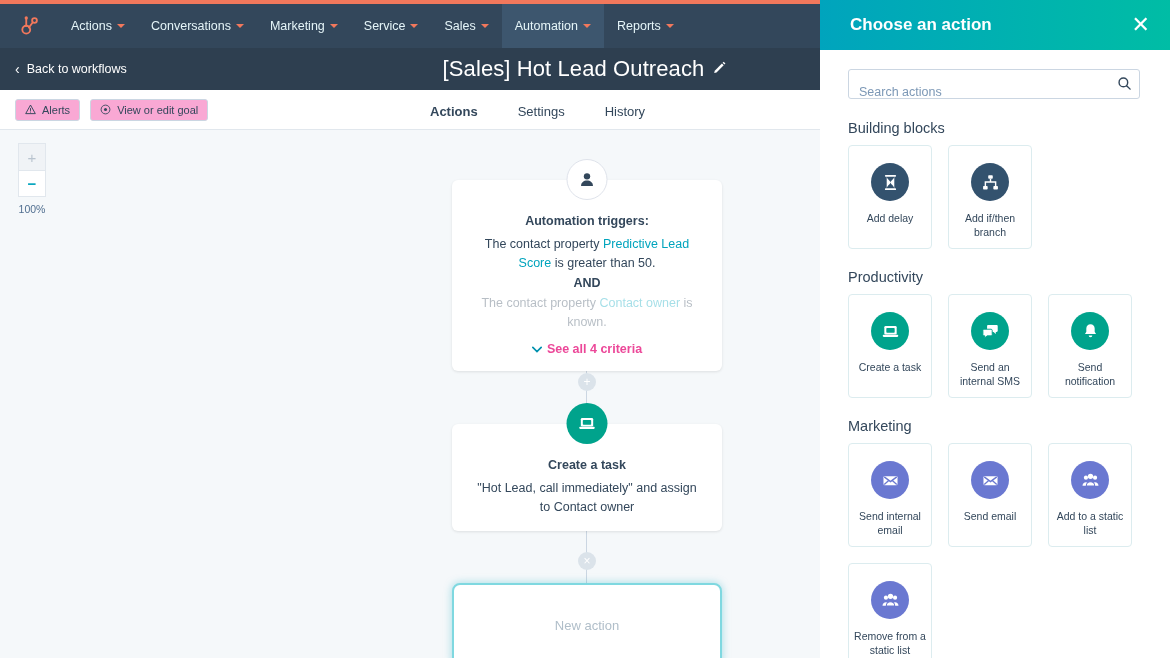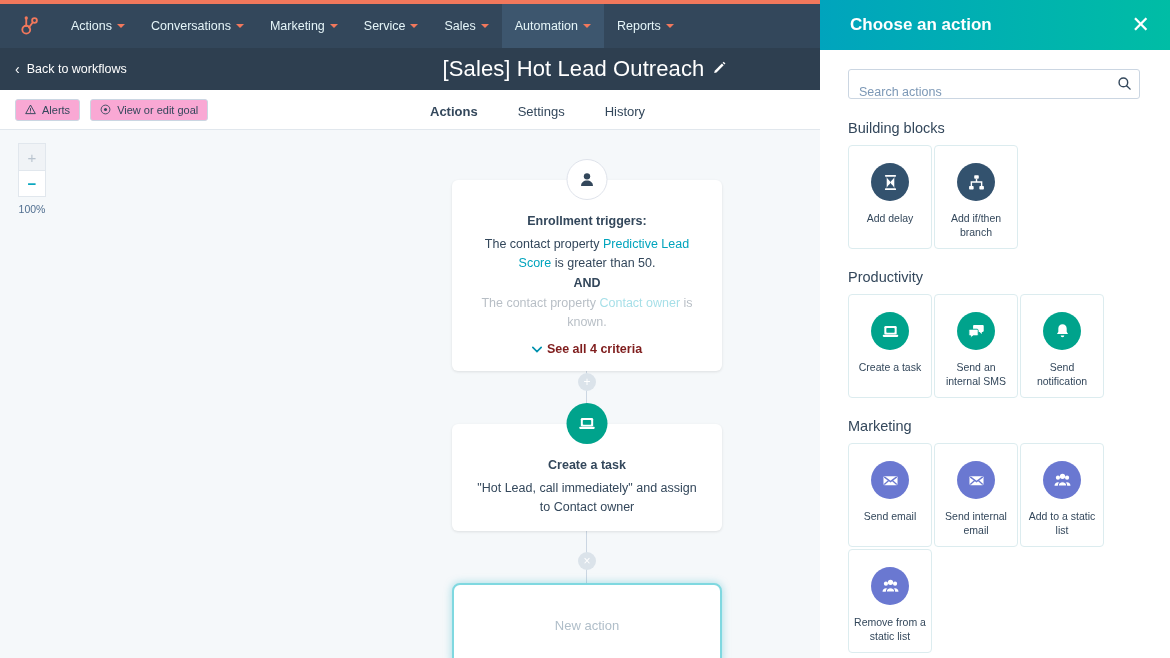--- a/index.html
+++ b/index.html
@@ -95,21 +95,21 @@
     position:absolute; left:0; width:270px;
     background:#fff; border-radius:6px;
     box-shadow:0 1px 3px rgba(0,0,0,.10);
     text-align:center; padding:34px 20px 14px;
   }
   .card-title { font-size:12.5px; font-weight:bold; color:#33475b; margin-bottom:7px; }
   .card-line { font-size:12.5px; color:#33475b; line-height:1.5; }
   .card-line.faded { opacity:.35; }
   .lnk { color:#00a4bd; }
   .and { font-weight:bold; color:#33475b; font-size:12.5px; line-height:1.7; }
-  .see-all { display:inline-flex; align-items:center; gap:5px; color:#7f1d1d; font-size:12.5px; font-weight:bold; margin-top:11px; cursor:pointer; }
+  .see-all { display:inline-flex; align-items:center; gap:5px; color:#ec4899; font-size:12.5px; font-weight:bold; margin-top:11px; cursor:pointer; }
 
   .dot {
     position:absolute; left:50%; transform:translateX(-50%);
     width:18px; height:18px; border-radius:50%; background:#dbe3ea;
     display:flex; align-items:center; justify-content:center;
     color:#fff; font-size:12px; line-height:1; z-index:4; cursor:pointer;
   }
 
   .newaction {
     position:absolute; left:0; width:270px; height:84px;
@@ -134,21 +134,21 @@
   .panel-body { padding:0 28px; }
   .search-wrap { position:relative; margin-top:19px; }
   .search-input {
     width:292px; height:30px; border:1px solid #cbd6e2; border-radius:3px;
     padding:16px 32px 0 10px; font-size:12.5px; color:#33475b;
     font-family:"Liberation Sans", sans-serif; background:#fff;
   }
   .search-input::placeholder { color:#7c98b6; }
   .search-icon { position:absolute; right:10px; top:7px; }
   .section-title { font-size:14.5px; color:#33475b; margin:20px 0 9px; }
-  .cards { display:flex; flex-wrap:wrap; gap:2px; }
+  .cards { display:flex; flex-wrap:wrap; gap:16px; }
   .acard {
     width:84px; height:104px; border:1px solid #dcecef; border-radius:4px;
     background:#fff; display:flex; flex-direction:column; align-items:center;
     padding-top:17px; cursor:pointer;
   }
   .acard .circle {
     width:38px; height:38px; border-radius:50%;
     display:flex; align-items:center; justify-content:center;
   }
   .acard .lbl {
@@ -268,21 +268,21 @@
       <div class="connector-line" style="top:220px;height:170px;"></div>
       <div class="connector-line" style="top:400px;height:160px;"></div>
 
       <div class="node-icon avatar" style="top:29px;">
         <svg width="17" height="17" viewBox="0 0 16 16">
           <circle cx="8" cy="5" r="3" fill="#33475b"></circle>
           <path d="M2.4 14c0-3.1 2.5-5 5.6-5s5.6 1.9 5.6 5z" fill="#33475b"></path>
         </svg>
       </div>
       <div class="card" style="top:50px;">
-        <div class="card-title">Enrollment triggers:</div>
+        <div class="card-title">Automation triggers:</div>
         <div class="card-line"><span>The contact property </span><span class="lnk">Predictive Lead Score</span><span> is greater than 50.</span></div>
         <div class="and">AND</div>
         <div class="card-line faded"><span>The contact property </span><span class="lnk">Contact owner</span><span> is known.</span></div>
         <div class="see-all">
           <svg width="10" height="7" viewBox="0 0 12 8">
             <path d="M1 1.5l5 5 5-5" fill="none" stroke="#0091ae" stroke-width="2" stroke-linecap="round"></path>
           </svg>
           <span>See all 4 criteria</span>
         </div>
       </div>
@@ -390,31 +390,31 @@
       <div class="section-title">Marketing</div>
       <div class="cards">
         <div class="acard">
           <div class="circle c-purple">
             <svg width="19" height="19" viewBox="0 0 20 20">
               <rect x="2.6" y="5.4" width="14.8" height="9.6" rx="1.2" fill="#fff"></rect>
               <path d="M3.4 6.2l6.6 5 6.6-5" fill="none" stroke="#6a78d1" stroke-width="1.5"></path>
               <path d="M3.4 14.2l5-4.4M16.6 14.2l-5-4.4" fill="none" stroke="#6a78d1" stroke-width="1.4"></path>
             </svg>
           </div>
-          <div class="lbl">Send email</div>
+          <div class="lbl">Send internal email</div>
         </div>
         <div class="acard">
           <div class="circle c-purple">
             <svg width="19" height="19" viewBox="0 0 20 20">
               <rect x="2.6" y="5.4" width="14.8" height="9.6" rx="1.2" fill="#fff"></rect>
               <path d="M3.4 6.2l6.6 5 6.6-5" fill="none" stroke="#6a78d1" stroke-width="1.5"></path>
               <path d="M3.4 14.2l5-4.4M16.6 14.2l-5-4.4" fill="none" stroke="#6a78d1" stroke-width="1.4"></path>
             </svg>
           </div>
-          <div class="lbl">Send internal email</div>
+          <div class="lbl">Send email</div>
         </div>
         <div class="acard">
           <div class="circle c-purple">
             <svg width="19" height="19" viewBox="0 0 20 20">
               <circle cx="5.2" cy="7" r="2.2" fill="#fff"></circle>
               <path d="M1.6 15.4c0-2.2 1.6-3.6 3.6-3.6s3.6 1.4 3.6 3.6z" fill="#fff"></path>
               <circle cx="14.8" cy="7" r="2.2" fill="#fff"></circle>
               <path d="M11.2 15.4c0-2.2 1.6-3.6 3.6-3.6s3.6 1.4 3.6 3.6z" fill="#fff"></path>
               <circle cx="10" cy="5.6" r="2.8" fill="#fff"></circle>
               <path d="M5.6 15.8c0-2.7 2-4.5 4.4-4.5s4.4 1.8 4.4 4.5z" fill="#fff" stroke="#6a78d1" stroke-width="1.1"></path>

